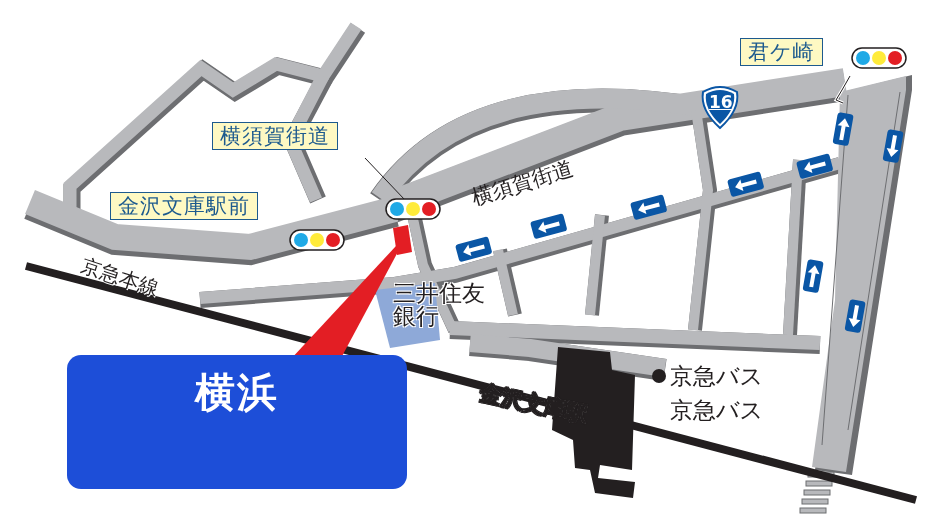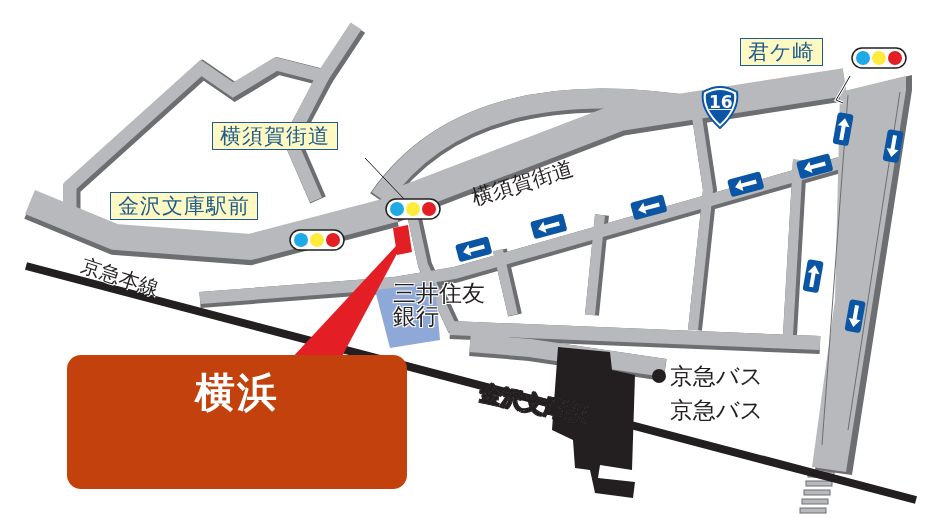--- a/index.html
+++ b/index.html
@@ -30,21 +30,21 @@
       color: #231f20;
       font-size: 23px;
       line-height: 24px;
       white-space: nowrap;
       text-shadow: 1px 1px 0 #fff, -1px -1px 0 #fff, 1px -1px 0 #fff, -1px 1px 0 #fff;
     }
     .callout {
       position: absolute;
       left: 67px; top: 355px;
       width: 340px; height: 134px;
-      background: #c2410c;
+      background: #1d4ed8;
       border-radius: 14px;
       color: #ffffff;
       font-weight: bold;
       text-align: center;
       font-family: "DejaVu Sans", sans-serif;
     }
     .callout .line1 { font-size: 40px; line-height: 50px; margin-top: 12px; letter-spacing: 2px; }
     .callout .line2 { font-size: 40px; line-height: 52px; letter-spacing: -1px; }
     .station-label {
       position: absolute;

